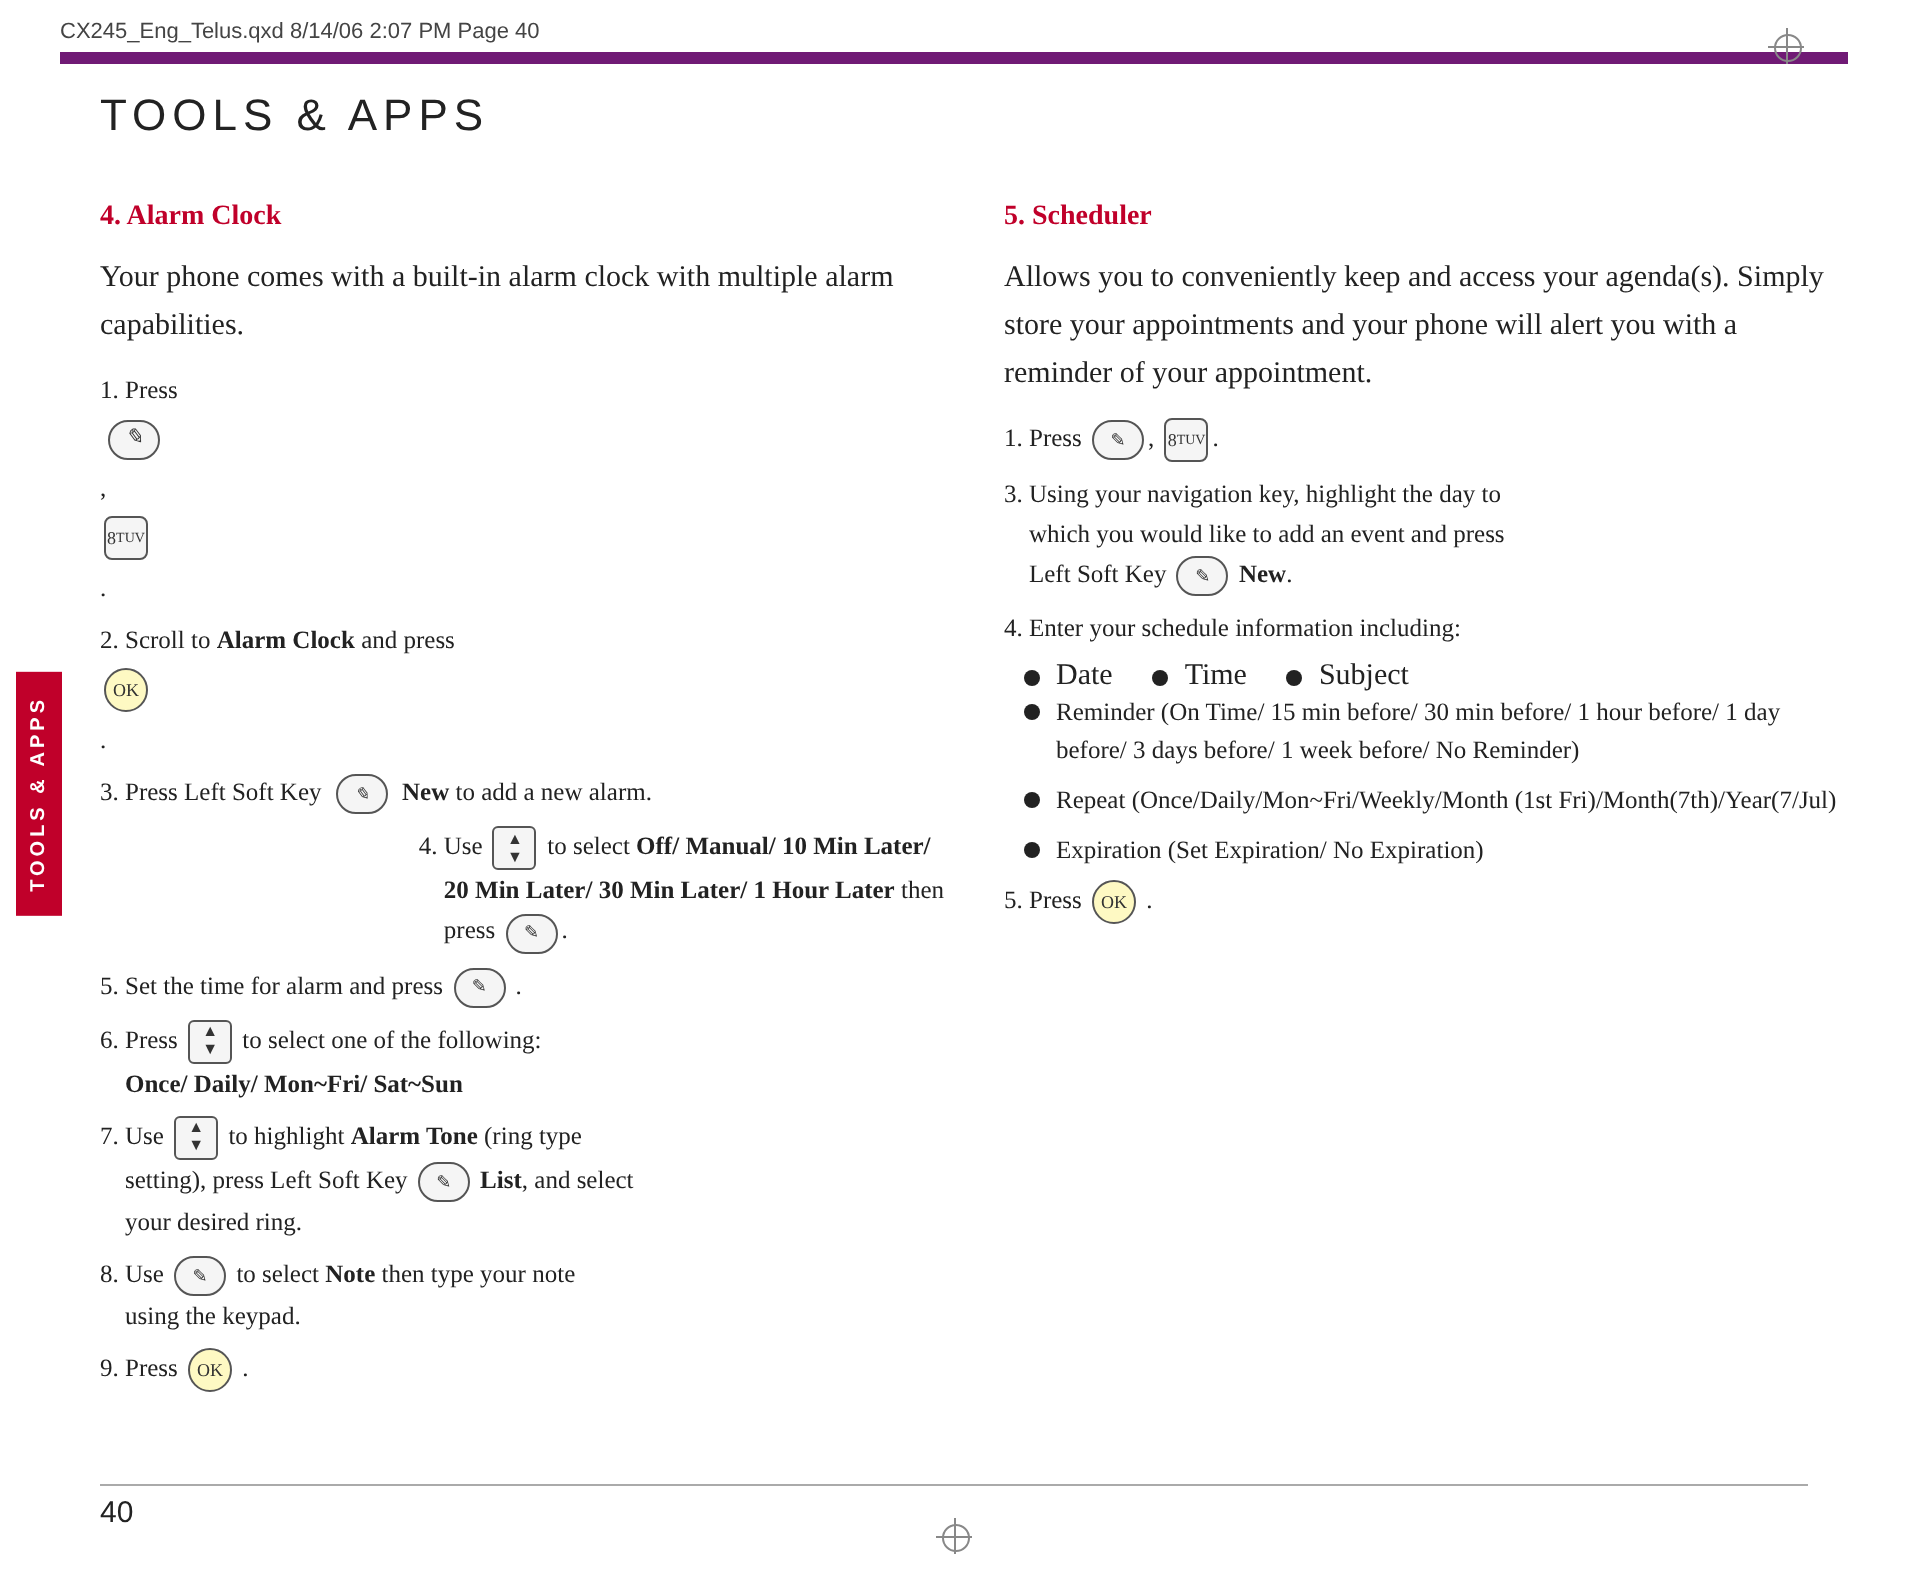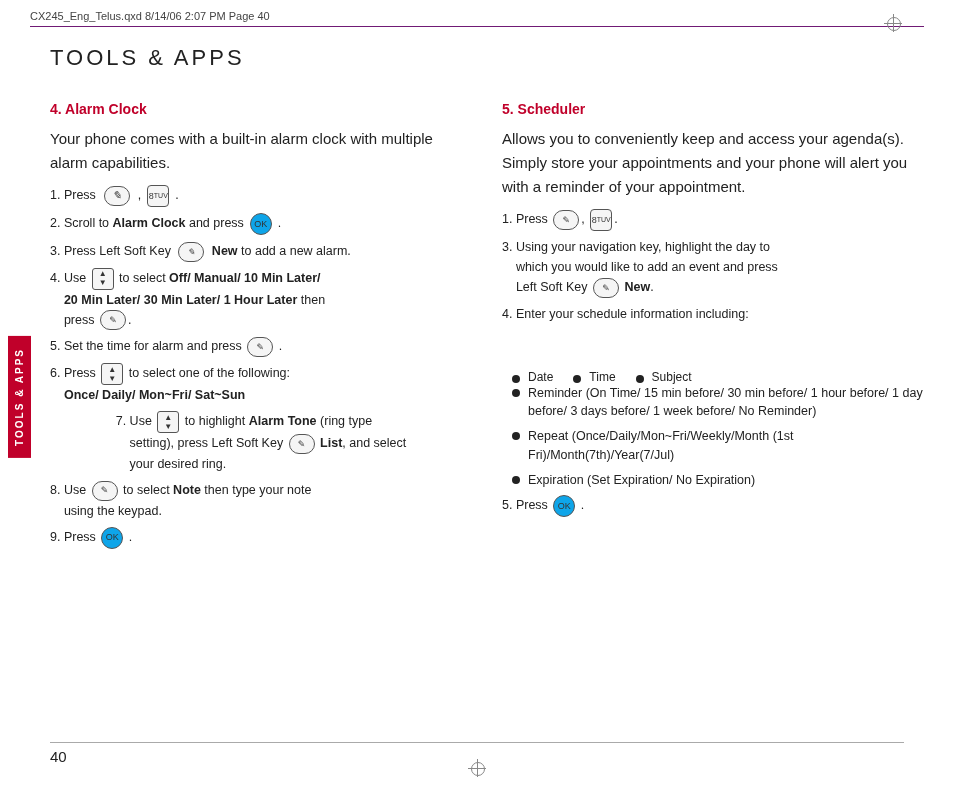--- a/index.html
+++ b/index.html
@@ -24,21 +24,21 @@
     
     .top-bar {
       position: absolute;
       top: 10px;
       left: 30px;
       right: 30px;
       font-size: 11px;
       color: #444;
       display: flex;
       gap: 40px;
-      border-bottom: 1px solid #701a75;
+      border-bottom: 6px solid #701a75;
       padding-bottom: 4px;
     }
     .crosshair-circle {
       position: absolute;
       width: 18px;
       height: 18px;
     }
     .crosshair-circle::before {
       content: '';
       position: absolute;
@@ -127,20 +127,21 @@
       letter-spacing: 3px;
       color: #222;
       margin-bottom: 30px;
       margin-top: 10px;
     }
 
     
     .columns {
       display: flex;
       gap: 30px;
+      font-family: Liberation Serif, serif;
     }
 
     .col-left {
       flex: 1;
     }
 
     .col-right {
       flex: 1;
     }
 
@@ -162,20 +163,21 @@
 
     
     .step {
       font-size: 12.5px;
       line-height: 1.6;
       color: #222;
       margin-bottom: 6px;
       display: flex;
       align-items: flex-start;
       gap: 4px;
+      flex-direction: column;
     }
 
     .step-number {
       flex-shrink: 0;
     }
 
     .bold {
       font-weight: bold;
     }
 
@@ -201,21 +203,21 @@
       align-items: center;
       justify-content: center;
       width: 22px;
       height: 22px;
       border: 1.5px solid #555;
       border-radius: 50%;
       font-size: 10px;
       color: #333;
       vertical-align: middle;
       margin: 0 2px;
-      background: #0ea5e9;
+      background: #fef9c3;
     }
 
     .btn-icon-oval {
       display: inline-flex;
       align-items: center;
       justify-content: center;
       width: 26px;
       height: 20px;
       border: 1.5px solid #555;
       border-radius: 10px;
@@ -266,22 +268,21 @@
 
     .bullet-cols {
       display: flex;
       gap: 20px;
     }
 
     .bullet-col-item {
       display: flex;
       align-items: flex-start;
       gap: 8px;
-      font-size: 12px;
-      margin-top: 40px;
+      font-size: 15px;
     }
 
     
     .nav-arrow {
       display: inline-flex;
       flex-direction: column;
       align-items: center;
       justify-content: center;
       width: 22px;
       height: 22px;

